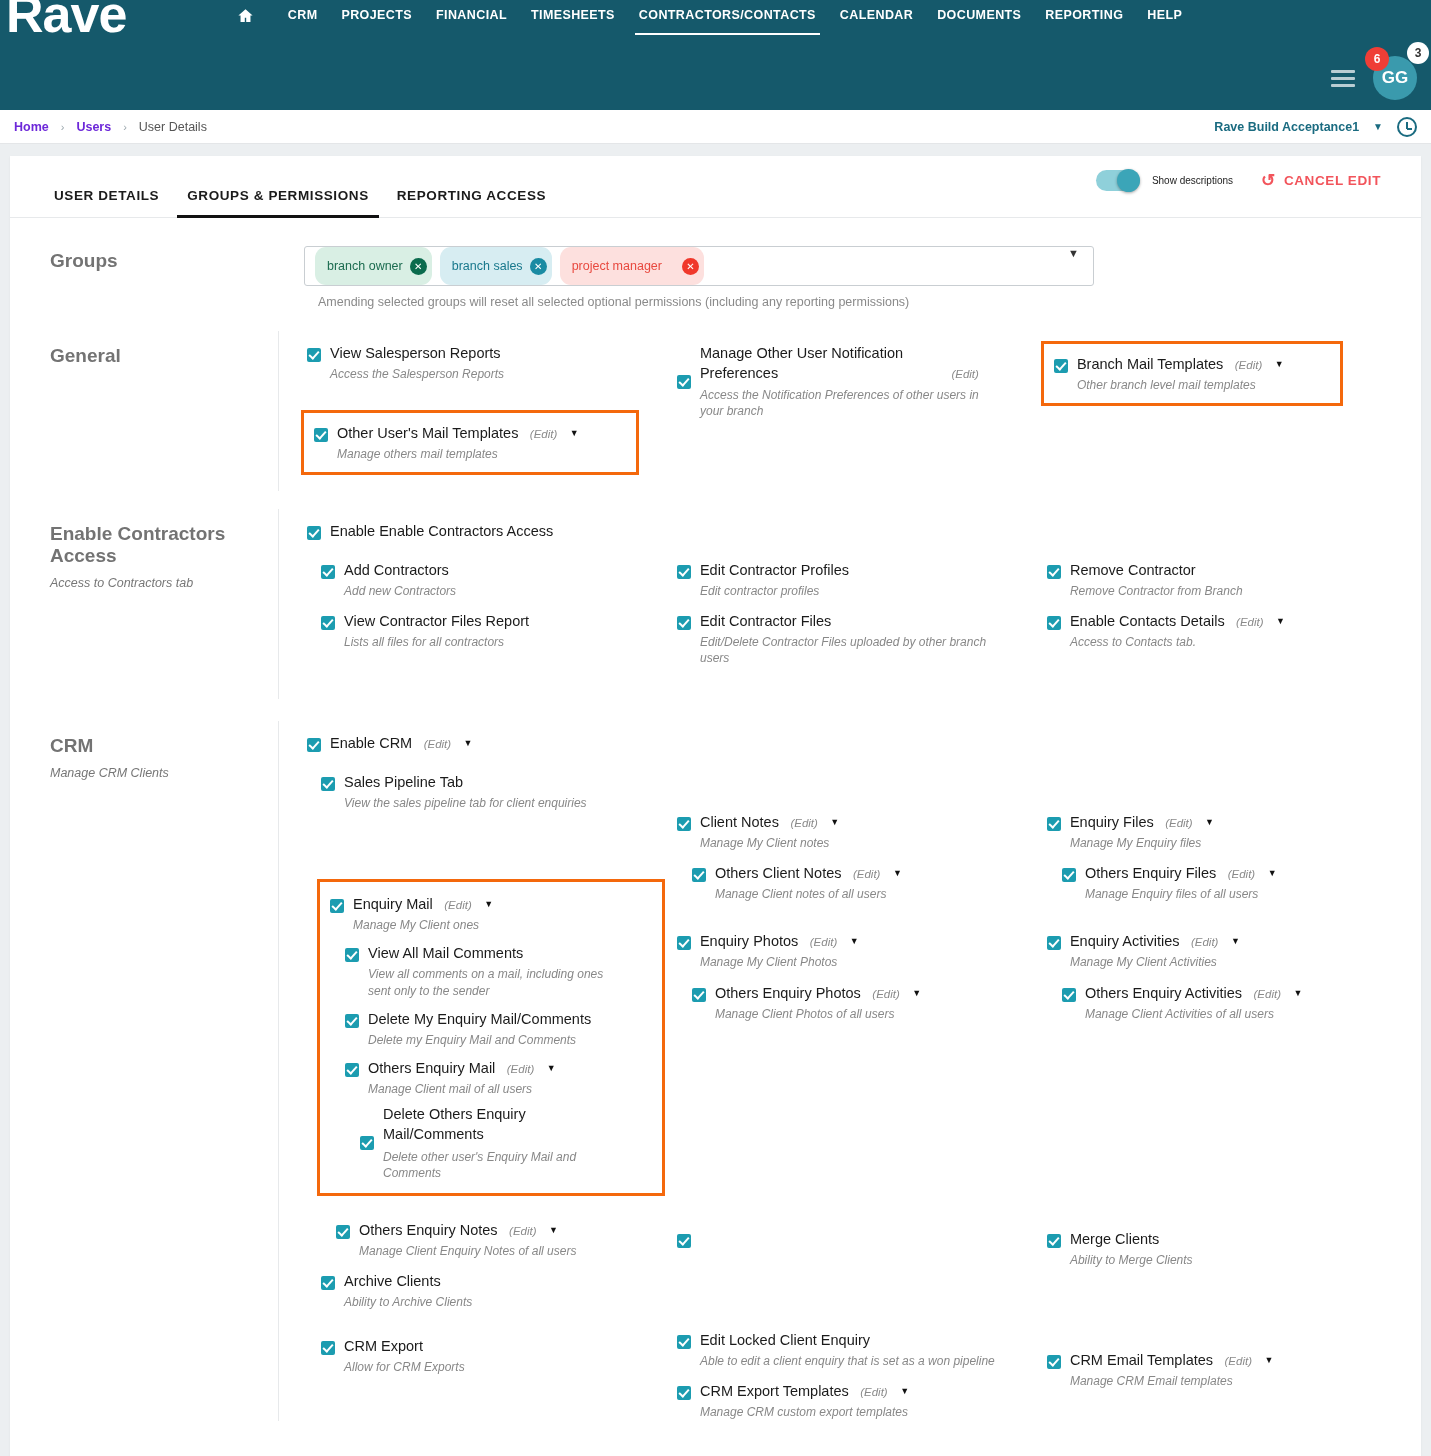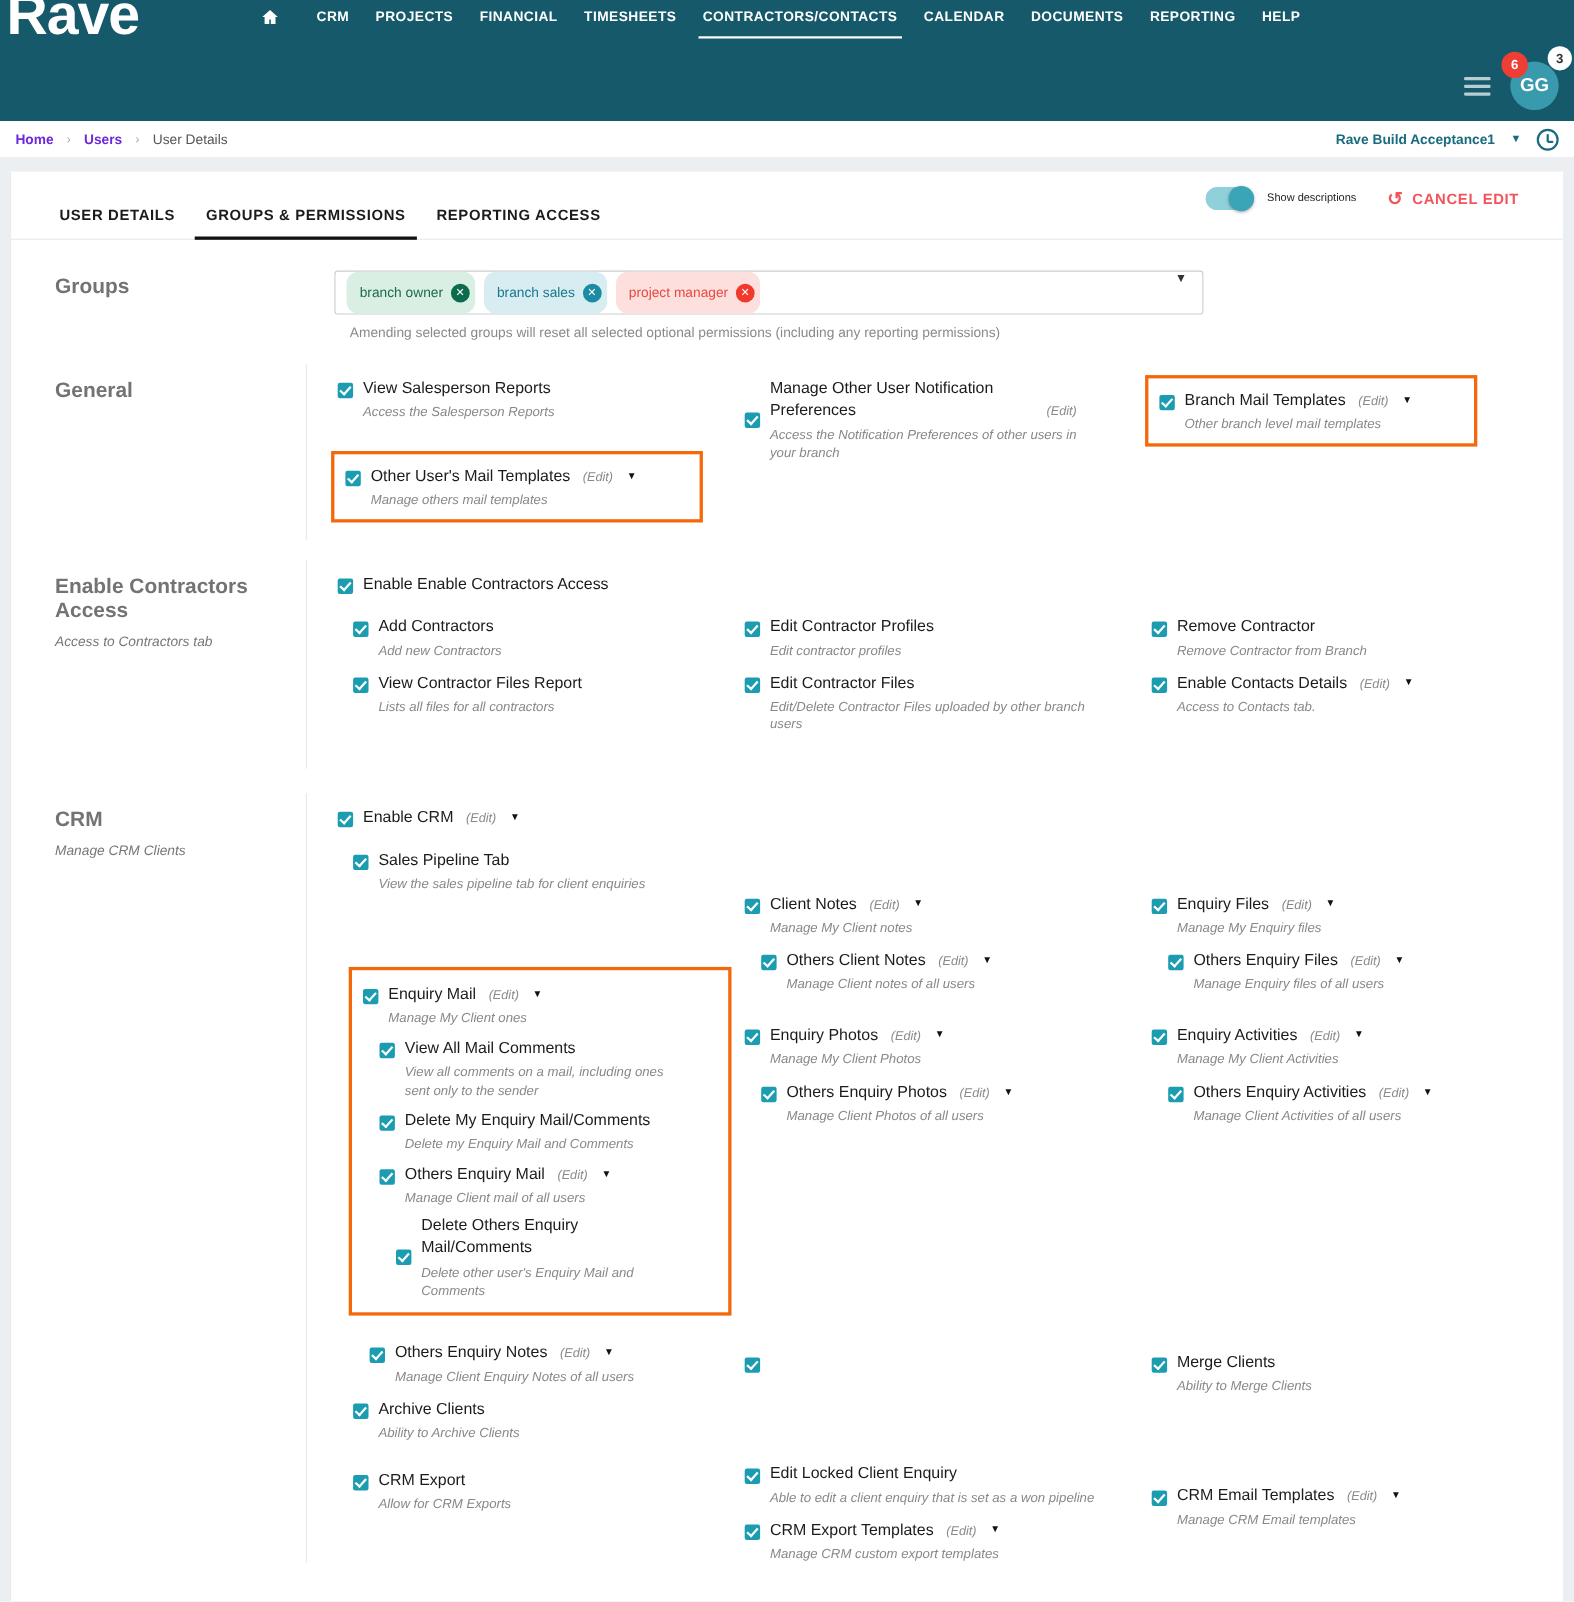--- a/index.html
+++ b/index.html
@@ -222,21 +222,21 @@
     <div class="sec-right" style="border-left:none;padding-left:26px;">
       <div style="border:1px solid #c9ced2;border-radius:3px;height:40px;width:790px;display:flex;padding:0 10px;gap:8px;position:relative;">
         <span style="background:#d9efe4;color:#1b6b4f;border-radius:11px;padding:3px 5px 3px 12px;font-size:12.5px;display:flex;align-items:center;gap:7px;">
           <span>branch owner</span>
           <span style="width:17px;height:17px;border-radius:50%;background:#0b6b4d;color:#fff;font-size:10px;display:flex;align-items:center;justify-content:center;">✕</span>
         </span>
         <span style="background:#d7edf2;color:#18788c;border-radius:11px;padding:3px 5px 3px 12px;font-size:12.5px;display:flex;align-items:center;gap:7px;">
           <span>branch sales</span>
           <span style="width:17px;height:17px;border-radius:50%;background:#1a8ba3;color:#fff;font-size:10px;display:flex;align-items:center;justify-content:center;">✕</span>
         </span>
-        <span style="background:#fde0de;color:#e8493f;border-radius:11px;padding:3px 5px 3px 12px;font-size:12.5px;display:flex;align-items:center;gap:7px;">
+        <span style="background:#fde0de;color:#e8493f;border-radius:11px;padding:3px 5px 3px 12px;font-size:12.5px;display:flex;align-items:center;gap:20px;">
           <span>project manager</span>
           <span style="width:17px;height:17px;border-radius:50%;background:#f0382b;color:#fff;font-size:10px;display:flex;align-items:center;justify-content:center;">✕</span>
         </span>
         <span style="position:absolute;right:14px;font-size:11px;color:#333;">▼</span>
       </div>
       <div style="font-size:12.5px;color:#8a8a8a;margin-top:9px;margin-left:14px;">Amending selected groups will reset all selected optional permissions (including any reporting permissions)</div>
     </div>
   </div>
 
   <div class="section" style="margin-top:22px;">

